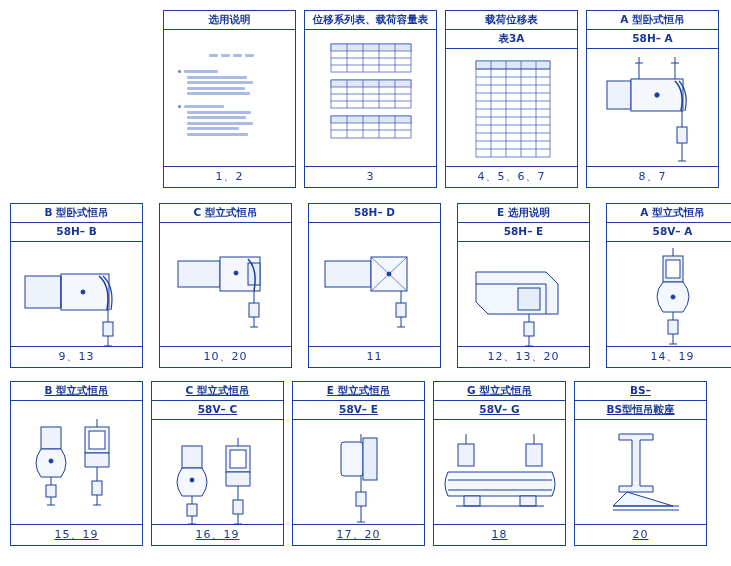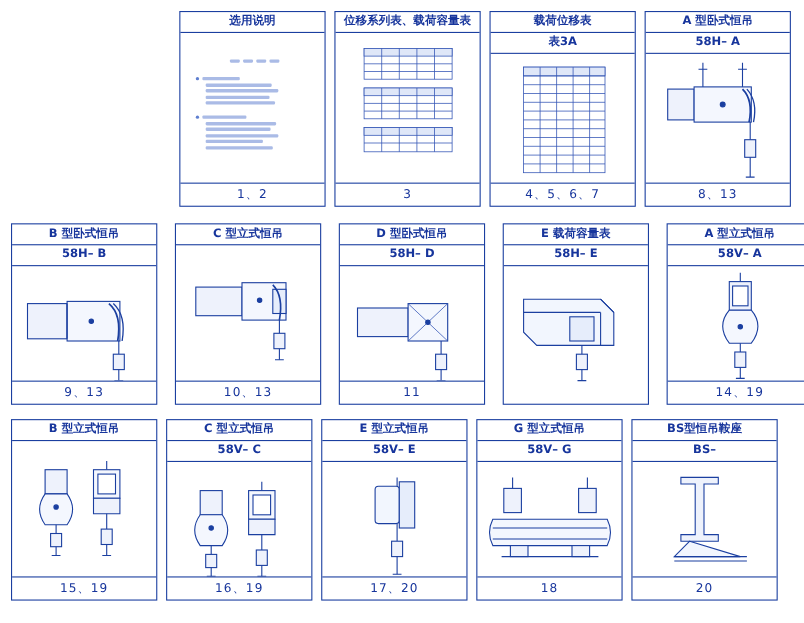--- a/index.html
+++ b/index.html
@@ -23,21 +23,21 @@
   }
 
   
   .row {
     position: absolute;
     display: flex;
     gap: 8px;
   }
   #row-1 { left: 163px; top: 10px; }
   #row-2 { left: 10px;  top: 203px; gap: 16px; }
-  #row-3 { left: 10px;  top: 381px; }
+  #row-3 { left: 10px;  top: 381px; text-decoration: underline; }
 
   
   .card {
     width: 133px;
     border: 1.4px solid #1b3fa0;
     background: #fff;
     display: flex;
     flex-direction: column;
     box-sizing: border-box;
   }
@@ -244,21 +244,21 @@
             <path d="M88 32 q10 10 6 30" stroke-width="1.6"></path>
             <path d="M92 32 q10 11 6 30" stroke-width="1.2"></path>
 
             <line x1="95" y1="62" x2="95" y2="78"></line>
             <rect x="90" y="78" width="10" height="16" fill="#eef2fc"></rect>
             <line x1="95" y1="94" x2="95" y2="112"></line>
             <path d="M91 112 h8"></path>
           </g>
         </svg>
       </div>
-      <div class="foot">8、13</div>
+      <div class="foot">8、7</div>
     </div>
   </div>
 
   <div class="row" id="row-2">
 
     <div class="card mid">
       <div class="cap">B 型卧式恒吊</div>
       <div class="cap sub">58H– B</div>
       <div class="body">
         <svg width="133" height="109" viewBox="0 0 133 109">
@@ -289,59 +289,59 @@
             <rect x="88" y="40" width="12" height="22" fill="#e6edfb"></rect>
             <circle cx="76" cy="50" r="2" fill="#1b3fa0"></circle>
             <path d="M88 36 q10 10 6 32" stroke-width="1.5"></path>
             <line x1="94" y1="68" x2="94" y2="80"></line>
             <rect x="89" y="80" width="10" height="14" fill="#eef2fc"></rect>
             <line x1="94" y1="94" x2="94" y2="104"></line>
             <path d="M90 104 h8"></path>
           </g>
         </svg>
       </div>
-      <div class="foot">10、13</div>
-    </div>
-
-    <div class="card mid">
-      <div class="cap">D 型卧式恒吊</div>
+      <div class="foot">10、20</div>
+    </div>
+
+    <div class="card mid">
       <div class="cap sub">58H– D</div>
       <div class="body">
         <svg width="133" height="109" viewBox="0 0 133 109">
           <g class="blue">
             <rect x="16" y="38" width="46" height="26" fill="#eef2fc"></rect>
             <rect x="62" y="34" width="36" height="34" fill="#f4f7fe"></rect>
             <path d="M62 34 l36 34 M62 68 l36 -34" class="thin"></path>
             <circle cx="80" cy="51" r="2" fill="#1b3fa0"></circle>
             <line x1="92" y1="68" x2="92" y2="80"></line>
             <rect x="87" y="80" width="10" height="14" fill="#eef2fc"></rect>
             <line x1="92" y1="94" x2="92" y2="104"></line>
             <path d="M88 104 h8"></path>
           </g>
         </svg>
       </div>
       <div class="foot">11</div>
     </div>
 
     <div class="card mid">
-      <div class="cap">E 载荷容量表</div>
+      <div class="cap">E 选用说明</div>
       <div class="cap sub">58H– E</div>
       <div class="body">
         <svg width="133" height="109" viewBox="0 0 133 109">
           <g class="blue">
             <path d="M18 30 h70 l12 12 v30 h-70 l-12 -12 z" fill="#f2f6fe"></path>
             <path d="M88 30 l12 12 M18 42 h70 M88 42 v30"></path>
             <rect x="60" y="46" width="22" height="22" fill="#e6edfb"></rect>
             <line x1="71" y1="72" x2="71" y2="80"></line>
             <rect x="66" y="80" width="10" height="14" fill="#eef2fc"></rect>
             <line x1="71" y1="94" x2="71" y2="104"></line>
             <path d="M67 104 h8"></path>
           </g>
         </svg>
       </div>
+      <div class="foot">12、13、20</div>
     </div>
 
     <div class="card mid">
       <div class="cap">A 型立式恒吊</div>
       <div class="cap sub">58V– A</div>
       <div class="body">
         <svg width="133" height="109" viewBox="0 0 133 109">
           <g class="blue">
             <line x1="66" y1="6" x2="66" y2="14"></line>
             <rect x="56" y="14" width="20" height="26" fill="#eef2fc"></rect>
@@ -449,22 +449,22 @@
             <rect x="30" y="76" width="16" height="10" fill="#eef2fc"></rect>
             <rect x="86" y="76" width="16" height="10" fill="#eef2fc"></rect>
             <line x1="22" y1="86" x2="110" y2="86"></line>
           </g>
         </svg>
       </div>
       <div class="foot">18</div>
     </div>
 
     <div class="card mid">
+      <div class="cap sub">BS–</div>
       <div class="cap">BS型恒吊鞍座</div>
-      <div class="cap sub">BS–</div>
       <div class="body">
         <svg width="133" height="109" viewBox="0 0 133 109">
           <g class="blue">
 
             <path d="M44 14 h34 v6 h-13 v46 h13 v6 h-34 v-6 h13 v-46 h-13 z" fill="#eef2fc"></path>
 
             <path d="M52 72 l46 14 h-60 z" fill="#f2f6fe"></path>
             <line x1="38" y1="86" x2="104" y2="86"></line>
             <line x1="38" y1="90" x2="104" y2="90"></line>
           </g>

